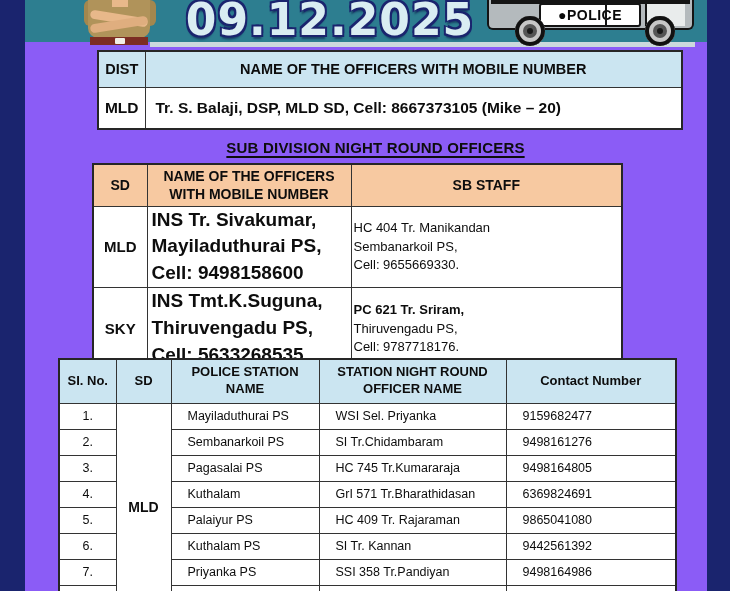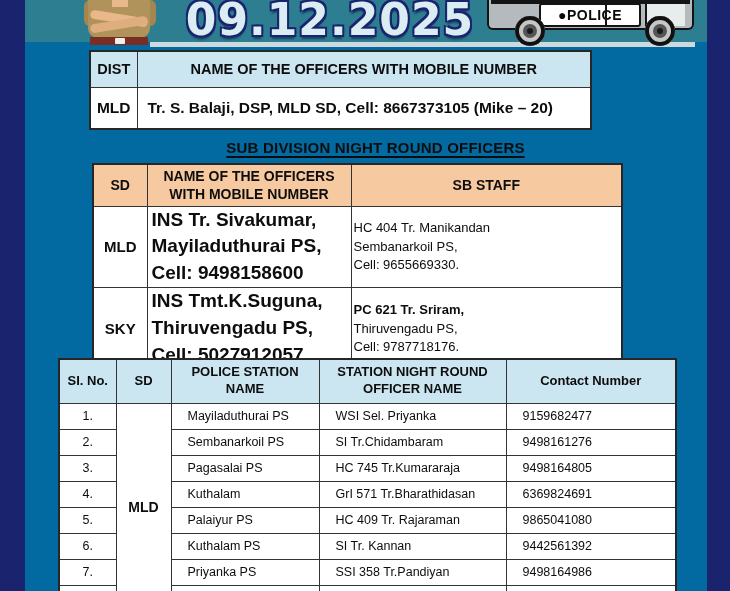--- a/index.html
+++ b/index.html
@@ -1,21 +1,21 @@
 <!DOCTYPE html>
 <html style="--navy: #1a246e; --teal: #2d7e90; --hdrblue: #cbe5f1; --peach: #f7c9a1; --datecol: #d9edf2; --borderdark: #333333; --cargray: #b4babd;"><head>
 <meta charset="utf-8">
 <style>
   :root{
     --navy:#1a246e; --teal:#2d7e90; --hdrblue:#cbe5f1; --peach:#f7c9a1;
     --datecol:#d9edf2; --borderdark:#333333; --ink:#0d0d0d; --cargray:#b4babd;
   }
   *{margin:0;padding:0;box-sizing:border-box;}
   body{font-family:"Liberation Sans",sans-serif;background:#000;}
-  .page{position:relative;width:730px;height:591px;background:#0369a1;overflow:hidden;}
+  .page{position:relative;width:730px;height:591px;background:#8b5cf6;overflow:hidden;}
   .side{position:absolute;top:0;bottom:0;width:25px;background:var(--navy);z-index:6;}
   .side.left{left:0;} .side.right{right:0;width:23px;}
   .banner{position:absolute;left:25px;right:23px;top:0;height:42px;background:var(--teal);z-index:1;}
   .banner-shadow{position:absolute;left:150px;top:42px;width:545px;height:5px;background:#ccd9dd;z-index:1;}
   .date{position:absolute;left:150px;top:-6px;width:360px;text-align:center;z-index:2;
     font-family:"DejaVu Sans",sans-serif;font-weight:800;font-size:44px;letter-spacing:1px;
     color:var(--datecol);
     text-shadow:-2px -2px 0 var(--navy),2px -2px 0 var(--navy),-2px 2px 0 var(--navy),2px 2px 0 var(--navy),0 4px 2px rgba(10,20,70,.55);}
   
   .officer{position:absolute;left:78px;top:0;width:84px;height:50px;z-index:3;}
@@ -37,21 +37,21 @@
   .car .front{position:absolute;left:158px;top:4px;width:40px;height:22px;background:#e9ecec;border-left:2px solid #141414;}
   .car .wheel{position:absolute;top:16px;width:30px;height:30px;background:#191919;border-radius:50%;box-shadow:inset 0 0 0 4px #111,inset 0 0 0 8px #c6c6c6,inset 0 0 0 12px #555;}
   .car .wheel.w1{left:28px;} .car .wheel.w2{left:158px;}
   
   .sec-title{position:absolute;left:25px;right:28px;text-align:center;font-weight:bold;font-size:15px;color:var(--ink);
     text-decoration:underline;text-decoration-thickness:2px;text-underline-offset:3px;letter-spacing:.2px;z-index:2;padding-left:24px;}
   .h-sub{top:139px;} .h-station{top:337px;}
   
   table{border-collapse:collapse;position:absolute;table-layout:fixed;color:var(--ink);z-index:2;background:#fff;}
   td,th{border:1.6px solid var(--borderdark);overflow:hidden;}
-  .t1{left:89px;top:50px;width:503px;border:2px solid #262626;padding-left:24px;}
+  .t1{left:97px;top:50px;width:586px;border:2px solid #262626;padding-left:24px;}
   .t1 th{background:var(--hdrblue);font-size:14.5px;font-weight:bold;height:36px;text-align:center;}
   .t1 td{font-size:15.5px;font-weight:bold;height:42px;}
   .t1 .c{text-align:center;}
   .t1 td.name{padding-left:10px;}
   .t2{left:92px;top:163px;width:531px;border:2px solid #262626;}
   .t2 th{background:var(--peach);font-size:14px;font-weight:bold;height:42px;text-align:center;line-height:1.3;}
   .t2 td{height:60px;vertical-align:middle;font-size:13px;line-height:1.42;}
   .t2 .sd{text-align:center;font-weight:bold;font-size:15px;}
   .t2 .officer-cell{font-weight:bold;padding-left:4px;font-size:19px;}
   .t2 .sb-cell{padding-left:2px;}
@@ -128,21 +128,21 @@
         <div>HC 404 Tr. Manikandan</div>
         <div>Sembanarkoil PS,</div>
         <div>Cell: 9655669330.</div>
       </td>
     </tr>
     <tr>
       <td class="sd">SKY</td>
       <td class="officer-cell">
         <div>INS Tmt.K.Suguna,</div>
         <div>Thiruvengadu PS,</div>
-        <div>Cell: 5027912057</div>
+        <div>Cell: 5633268535</div>
       </td>
       <td class="sb-cell">
         <div class="b">PC 621 Tr. Sriram,</div>
         <div>Thiruvengadu PS,</div>
         <div>Cell: 9787718176.</div>
       </td>
     </tr>
   </tbody>
     </table>
 

